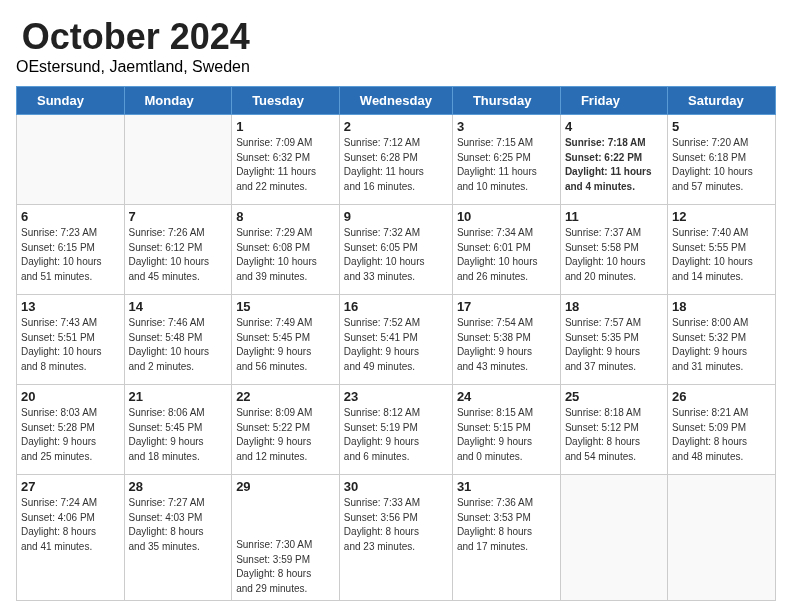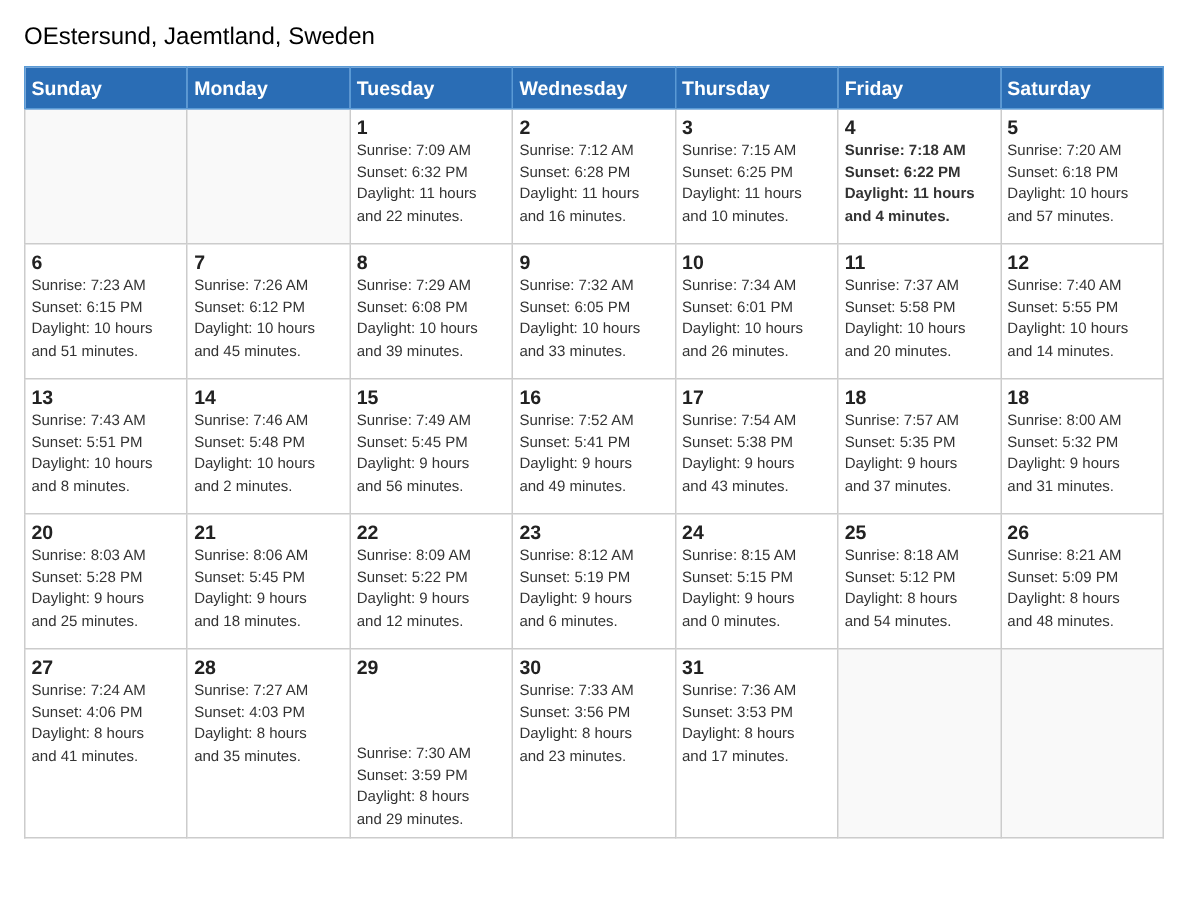--- a/index.html
+++ b/index.html
@@ -30,21 +30,21 @@
     .logo-text span.blue { color: #1e6bb8; }
     .title-block { text-align: right; }
     .title-block h1 { font-size: 36px; font-weight: bold; color: #222; }
     .title-block h2 { font-size: 16px; font-weight: normal; color: #000000; }
 
     .calendar { width: 100%; border-collapse: collapse; }
     .calendar th {
       background: #2a6db5;
       color: #fff;
       font-size: 13px;
-      padding: 6px 4px;
+      padding: 6px 20px;
       text-align: left;
       border: 1px solid #5a9ad5;
     }
     .calendar td {
       border: 1px solid #ccc;
       vertical-align: top;
       padding: 4px 4px 4px 4px;
       font-size: 10.5px;
       color: #222;
       width: calc(100%/7);
@@ -59,20 +59,21 @@
       margin-bottom: 2px;
     }
     .day-info { font-size: 10px; color: #333; line-height: 1.45; }
     .week-row td { height: 90px; }
   </style>
 </head>
 <body>
 
 <div class="header">
   <div class="title-block">
+    <h1>October 2024</h1>
     <h2>OEstersund, Jaemtland, Sweden</h2>
   </div>
 </div>
 
 <table class="calendar">
   <thead>
     <tr>
     <th>Sunday</th>
         <th>Monday</th>
         <th>Tuesday</th>

